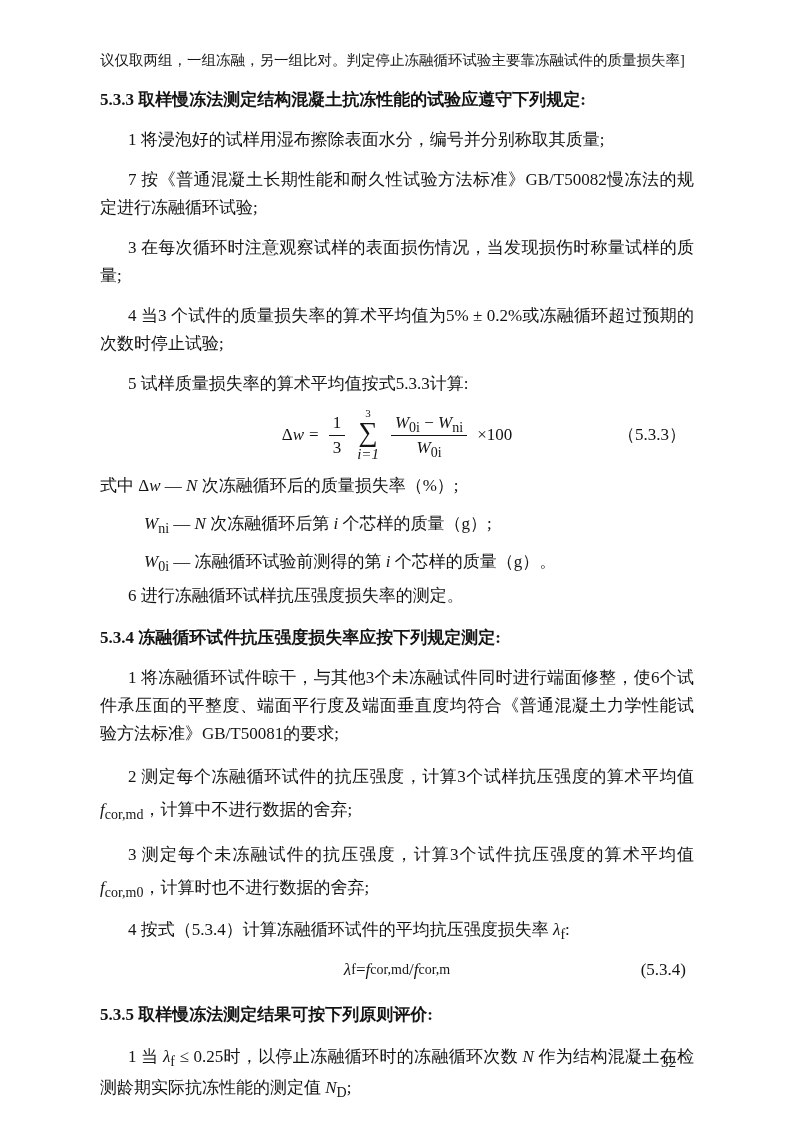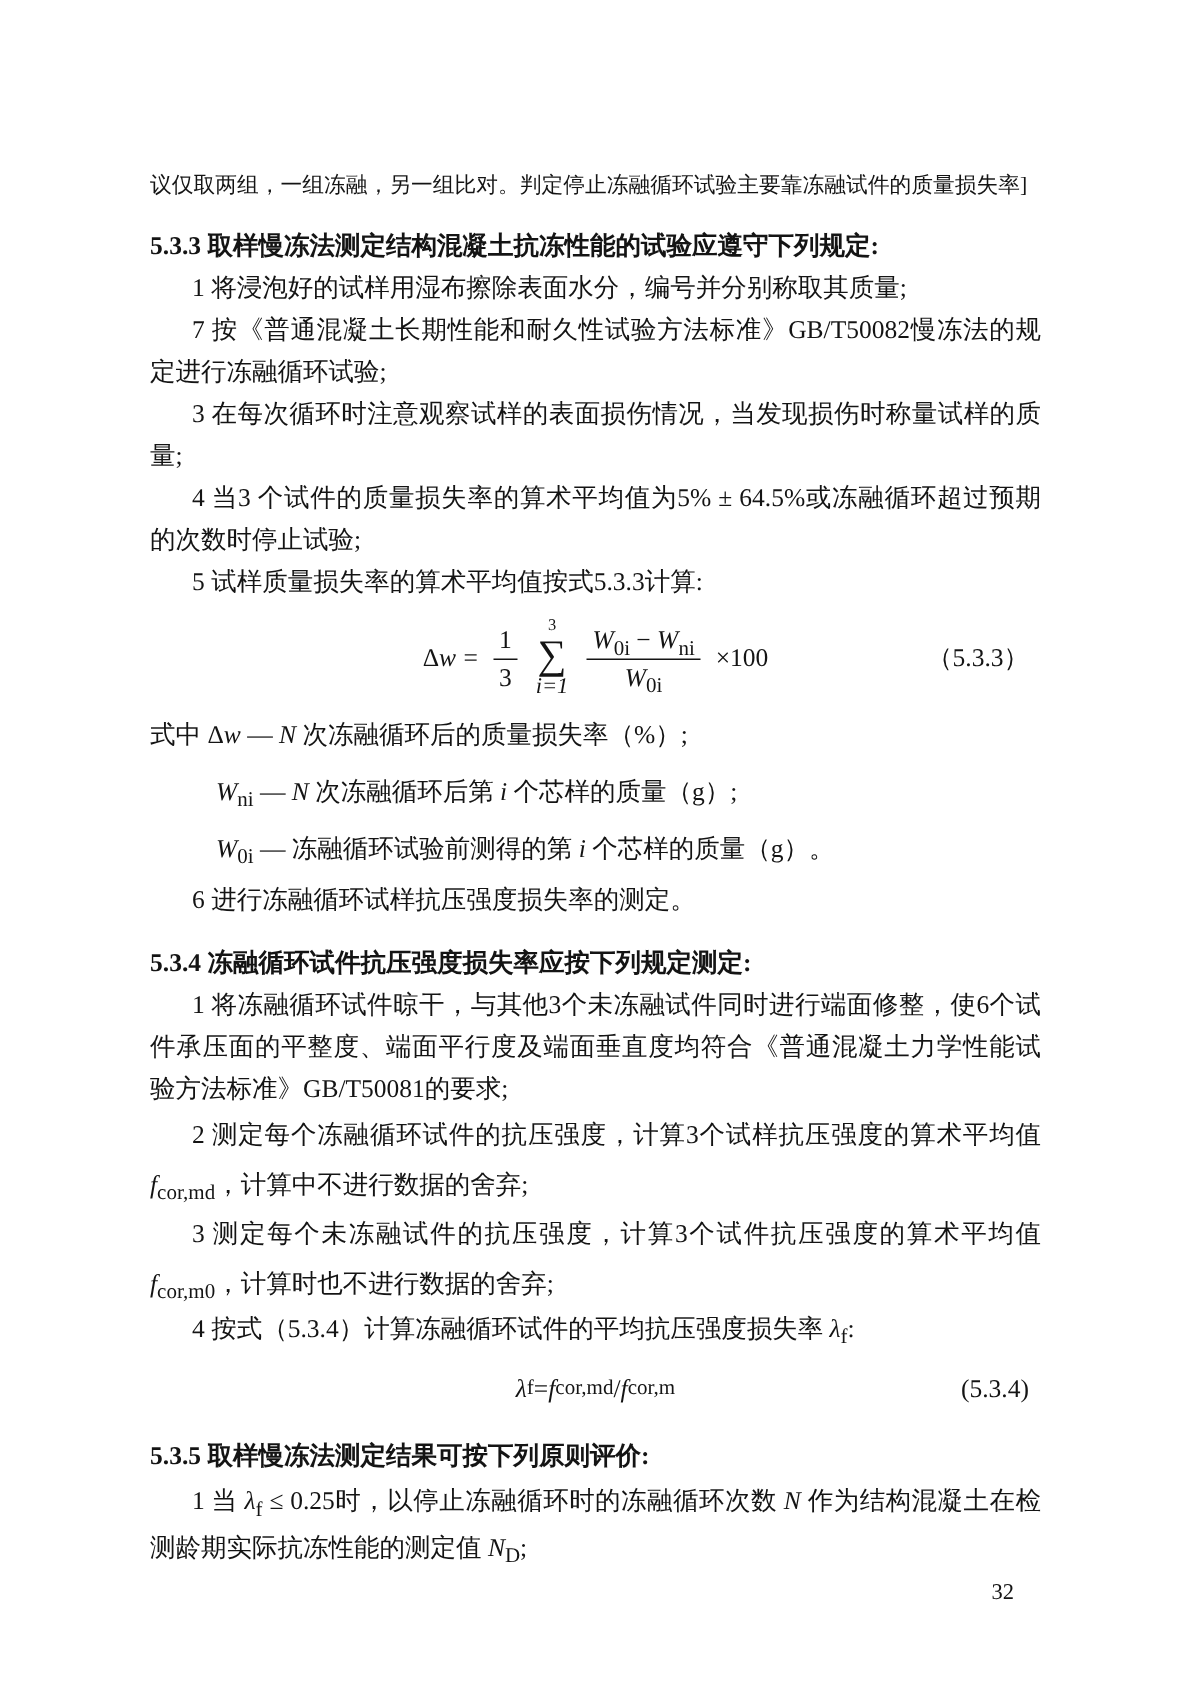--- a/index.html
+++ b/index.html
@@ -1,30 +1,30 @@
 <!DOCTYPE html>
 <html><head>
 <meta charset="utf-8">
 <style>
   html,body { margin:0; padding:0; background:#ffffff; }
   .page {
     position:relative;
     width:794px; height:1123px;
     box-sizing:border-box;
-    padding:112px 100px 0 100px;
+    padding:48px 100px 0 100px;
     background:#ffffff;
     color:#141414;
     font-family:"Liberation Serif","DejaVu Serif",serif;
     font-size:17px; line-height:28px;
     overflow:hidden;
   }
   p { margin:0; text-align:justify; }
   .note { font-size:14.5px; line-height:24px; margin-bottom:6px; }
   .head { font-weight:600; margin-top:14px; }
-  .item { text-indent:28px; }
+  .item { text-indent:28px;margin-top:12px; }
   .tall { line-height:33px; }
   .where { margin-top:4px; }
   .def { margin:10px 0 0 44px; }
   .i6 { margin-top:6px; }
 
   
   .equation {
     position:relative; display:flex; align-items:center; justify-content:center;
     margin:8px 0; min-height:58px; text-align:left;
   }
@@ -52,21 +52,21 @@
 <body>
 
 <div class="page">
 
   <p class="note">议仅取两组，一组冻融，另一组比对。判定停止冻融循环试验主要靠冻融试件的质量损失率]</p>
 
   <p class="head">5.3.3  取样慢冻法测定结构混凝土抗冻性能的试验应遵守下列规定:</p>
   <p class="item">1  将浸泡好的试样用湿布擦除表面水分，编号并分别称取其质量;</p>
   <p class="item">7  按《普通混凝土长期性能和耐久性试验方法标准》GB/T50082慢冻法的规定进行冻融循环试验;</p>
   <p class="item">3  在每次循环时注意观察试样的表面损伤情况，当发现损伤时称量试样的质量;</p>
-  <p class="item">4  当3 个试件的质量损失率的算术平均值为5% ± 64.5%或冻融循环超过预期的次数时停止试验;</p>
+  <p class="item">4  当3 个试件的质量损失率的算术平均值为5% ± 0.2%或冻融循环超过预期的次数时停止试验;</p>
   <p class="item">5  试样质量损失率的算术平均值按式5.3.3计算:</p>
 
   <div class="equation">
     <span class="eq-body">
       <span>Δ</span>
         <i class="var">w</i>
       <span class="eq-eq">=</span>
       <span class="frac">
         <span class="num">1</span>
         <span class="den">3</span>

